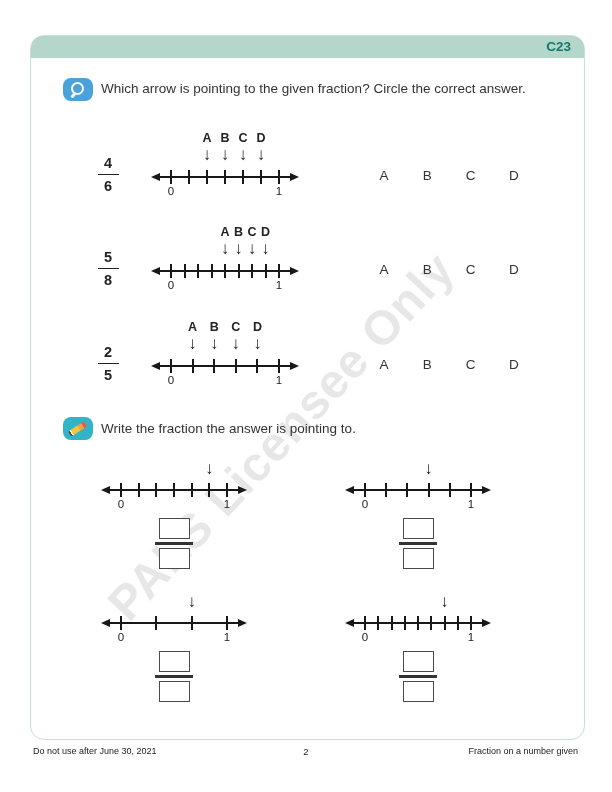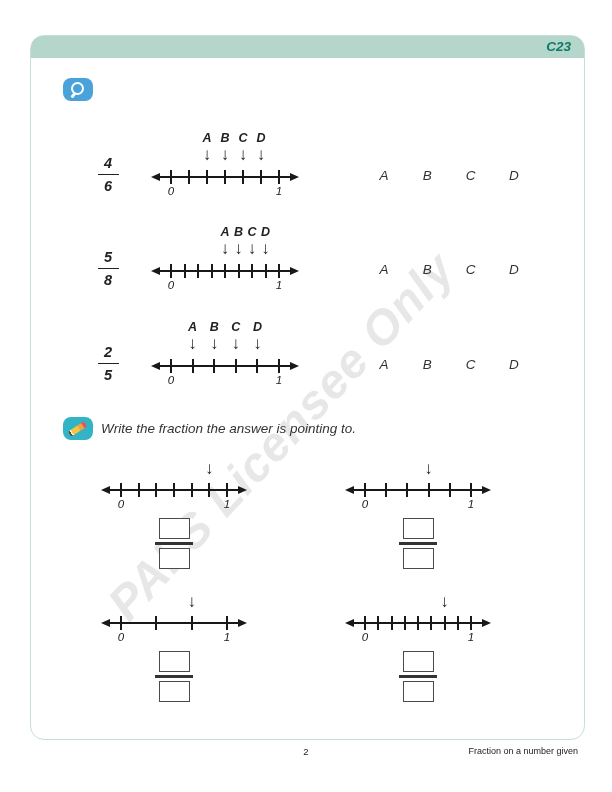--- a/index.html
+++ b/index.html
@@ -2,21 +2,21 @@
 <html><head>
 <meta charset="utf-8">
 <style>
   html,body{margin:0;padding:0;}
   body{
     width:612px;height:792px;background:#ffffff;position:relative;overflow:hidden;
     font-family:"Liberation Sans", sans-serif;color:#2f2f2f;
   }
   .page{
     position:absolute;left:30px;top:35px;width:553px;height:703px;
-    border:1.5px solid #c9ded8;border-radius:14px;background:#fff;font-style:italic;
+    border:1.5px solid #c9ded8;border-radius:14px;background:#fff;
   }
   .band{
     position:absolute;left:0;top:0;right:0;height:22px;
     background:#b4d6cb;border-radius:12px 12px 0 0;
   }
   .code{
     position:absolute;right:13px;top:3px;font-weight:bold;font-size:13.5px;color:#0e7a69;
   }
   .watermark{
     position:absolute;left:250px;top:400px;
@@ -79,20 +79,21 @@
   <div class="band">
     <span class="code">C23</span>
   </div>
 
   <div class="watermark">PALS Licensee Only</div>
 
   <span class="icon search" style="left:32px;top:42px;">
     <span class="mag-ring"></span>
     <span class="mag-handle"></span>
   </span>
+  <div class="prompt" style="top:43px;">Which arrow is pointing to the given fraction? Circle the correct answer.</div>
 
   <div id="s1-problems">
       <div class="s1prob" style="top: 96px;">
         <div class="frac" style="top: 21px;">
           <div class="num">4</div>
           <div class="fbar2"></div>
           <div class="den">6</div>
         </div>
         <div class="nlwrap" style="left: 120px;">
           <div class="nl-line" style="top: 44px; left: 6px; width: 136px;"></div>
@@ -285,15 +286,16 @@
         <div class="fracbox" style="left: 54px; top: 63px;">
           <div class="abox"></div>
           <div class="fbar"></div>
           <div class="abox"></div>
         </div>
       </div>
     </div>
 </div>
 
 <div class="footer-left">
+  <div>Do not use after June 30, 2021</div>
 </div>
 <div class="footer-page">2</div>
 <div class="footer-right">Fraction on a number given</div>
 
 </body></html>

